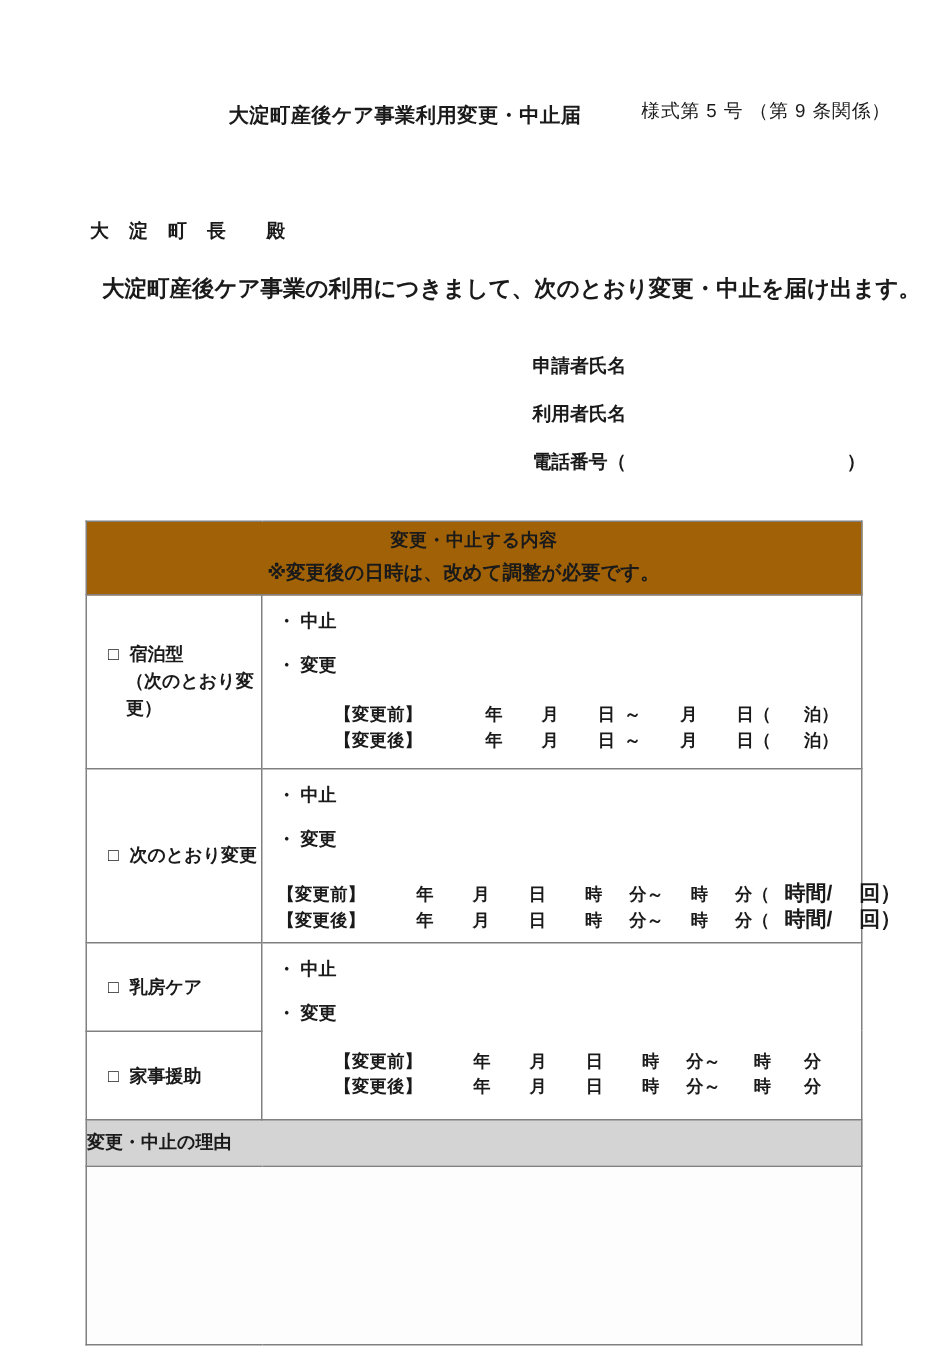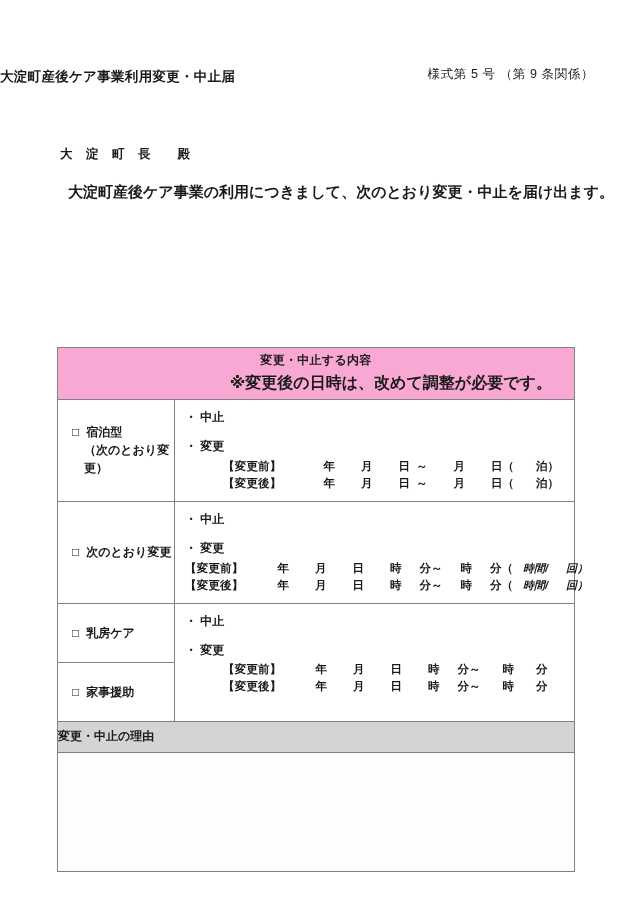--- a/index.html
+++ b/index.html
@@ -30,21 +30,21 @@
     font-size: 12.5px;
     letter-spacing: 0.6px;
     white-space: nowrap;
     margin-top: 48px;
   }
   .doc-title {
     position: absolute;
     top: 68px;
     left: 0;
     width: 540px;
-    text-align: left;
+    text-align: center;
     font-size: 13.5px;
     font-weight: bold;
     letter-spacing: 0.3px;
   }
   .date-line {
     position: absolute;
     top: 108px;
     right: 48px;
     font-size: 12.5px;
     white-space: nowrap;
@@ -98,35 +98,35 @@
     border-collapse: collapse;
     table-layout: fixed;
     font-size: 11.5px;
   }
   .tbl td {
     border: 1px solid #808080;
     padding: 0;
     vertical-align: top;
   }
   .hdr-cell {
-    background: #f9a8d4;
+    background: #a16207;
     height: 38px;
     padding: 4px 8px 5px 8px !important;
     vertical-align: top !important;
     margin-top: 32px;
   }
   .hdr-title {
     text-align: center;
     font-size: 12px;
     font-weight: bold;
     letter-spacing: 0.3px;
   }
   .hdr-note {
-    text-align: right;
-    font-size: 16px;
+    text-align: center;
+    font-size: 13px;
     font-weight: bold;
     padding-right: 14px;
     margin-top: 4px;
   }
   .reason-hdr {
     background: #d4d4d4;
     text-align: left;
     font-size: 12px;
     font-weight: bold;
     height: 22px;
@@ -149,53 +149,65 @@
   .lbl-cell .cb { margin-right: 7px; }
   .lbl-sub { display: block; padding-left: 12px; }
 
   .cnt-cell {
     padding: 9px 0 9px 10px !important;
     font-weight: bold;
     line-height: 1.45;
   }
   .opt { font-size: 12px; }
   .opt-gap { height: 12px; }
-  .date-rows { margin-top: 2px; }
+  .date-rows { margin-top: 16px; }
   .dline {
     white-space: nowrap;
     font-size: 11.5px;
     height: 17px;
   }
   .dline.indent { padding-left: 38px; }
   .tag { letter-spacing: 0.2px; }
   .g6  { display: inline-block; width: 6px; }
   .g10 { display: inline-block; width: 10px; }
   .g18 { display: inline-block; width: 18px; }
   .g22 { display: inline-block; width: 22px; }
   .g26 { display: inline-block; width: 26px; }
   .g34 { display: inline-block; width: 34px; }
   .g42 { display: inline-block; width: 42px; }
-  .small { font-size: 11px; font-style: italic; }
+  .small { font-size: 14px; }
 </style>
 </head>
 <body>
 
 <div class="page">
 
   <div class="form-no">様式第 5 号 （第 9 条関係）</div>
 
   <div class="doc-title">大淀町産後ケア事業利用変更・中止届</div>
 
 
   <div class="addressee">
     <span class="name">大 淀 町 長</span><span class="dono">殿</span>
   </div>
 
   <div class="body-text">大淀町産後ケア事業の利用につきまして、次のとおり変更・中止を届け出ます。</div>
 
+  <div class="fields">
+    <div class="field-row">
+      <span>申請者氏名</span>
+    </div>
+    <div class="field-row">
+      <span>利用者氏名</span>
+    </div>
+    <div class="field-row">
+      <span>電話番号（</span>
+      <span class="close-paren">）</span>
+    </div>
+  </div>
 
   <table class="tbl">
     <colgroup>
         <col style="width:117px">
         <col style="width:400px">
       </colgroup>
     <tbody>
 
       <tr>
         <td class="hdr-cell" colspan="2">

